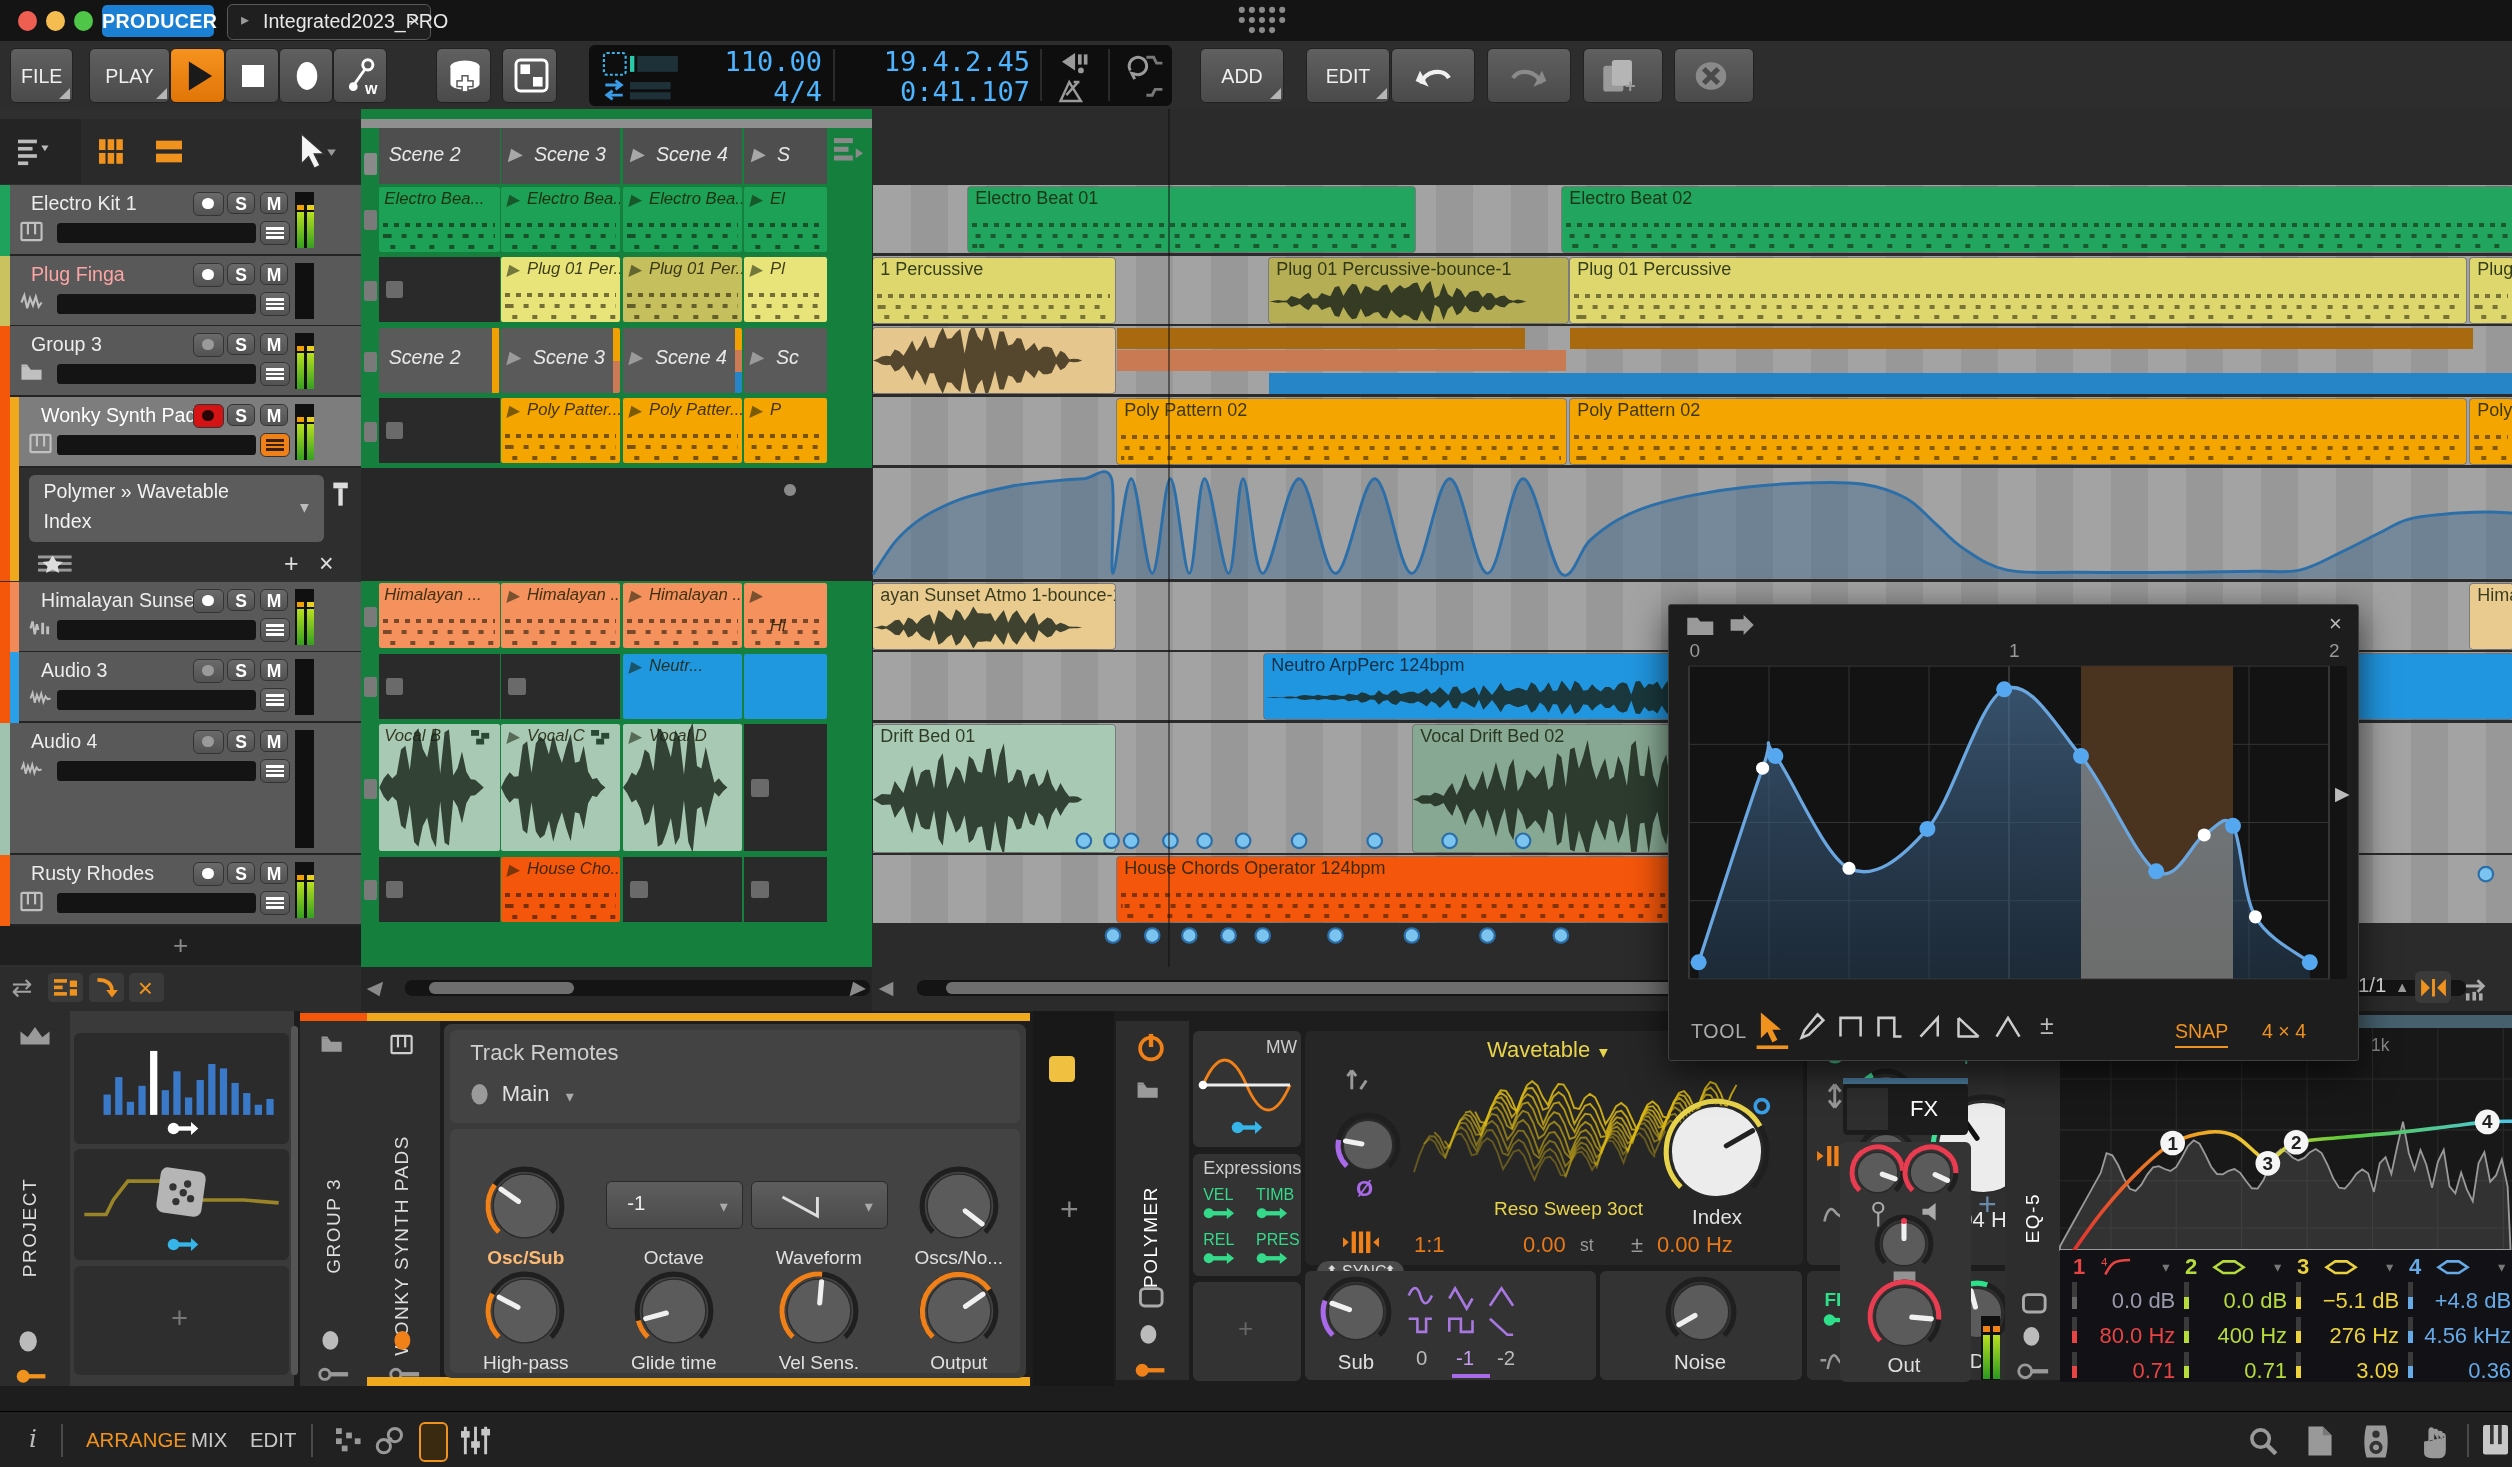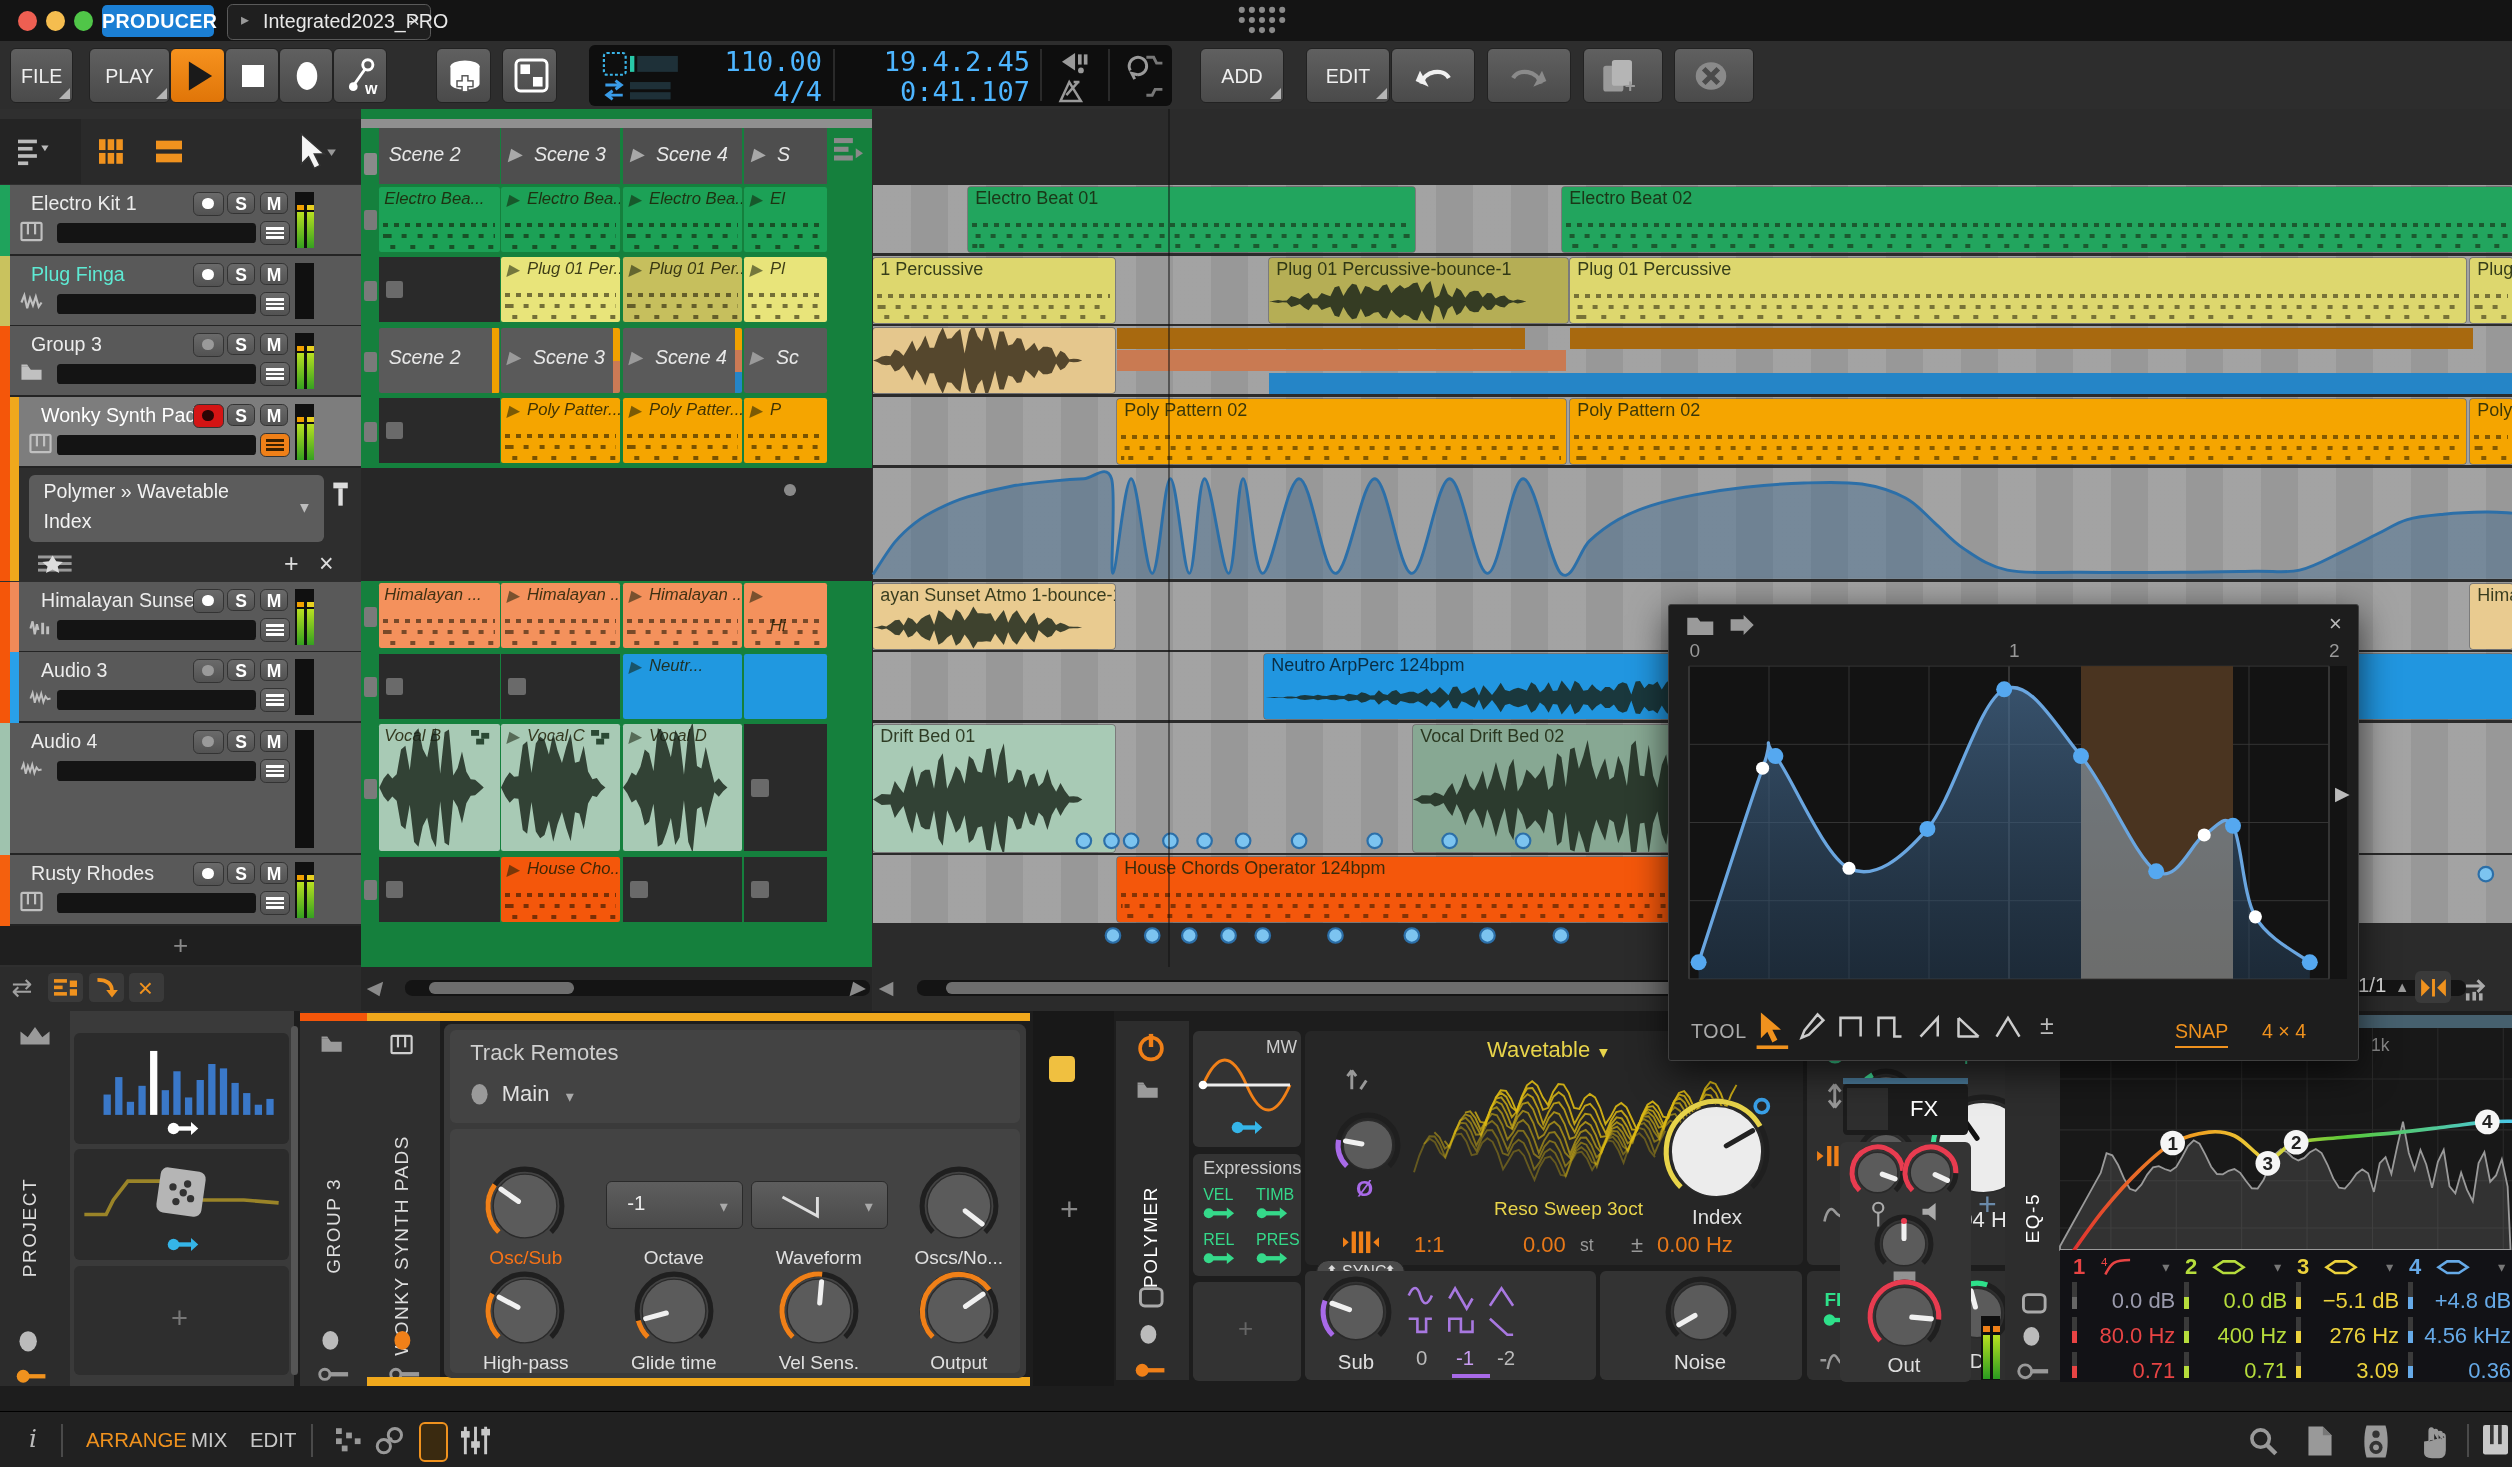--- a/index.html
+++ b/index.html
@@ -299,21 +299,21 @@
               <div style="position: absolute; left: 0px; top: 12.3px; width: 6.5px; height: 5.1px; background: rgb(240, 160, 0);"></div>
             </div>
             <div style="position: absolute; left: 12.4px; top: 0px; width: 6.5px; height: 56px;">
               <div style="position: absolute; left: 0px; top: 19.6px; width: 6.5px; height: 36px; background: linear-gradient(rgb(184, 224, 32), rgb(53, 160, 32));"></div>
               <div style="position: absolute; left: 0px; top: 12.3px; width: 6.5px; height: 5.1px; background: rgb(232, 208, 32);"></div>
             </div>
           </div>
         </div>
         <div style="position: absolute; left: 0px; top: 147px; width: 361px; height: 71px; background: rgb(89, 89, 89); border-bottom: 2.2px solid rgb(36, 36, 36); box-sizing: border-box;">
           <div style="position: absolute; left: 0px; top: 0px; width: 9.5px; height: 71px; background: rgb(201, 194, 94);"></div>
-          <div style="position: absolute; left: 31px; top: 7.3px; font-size: 19.6px; color: #5eead4; white-space: nowrap;">Plug Finga</div>
+          <div style="position: absolute; left: 31px; top: 7.3px; font-size: 19.6px; color: #fca5a5; white-space: nowrap;">Plug Finga</div>
           <div style="position: absolute; left: 19.6px; top: 35px; width: 23px; height: 23px;">
             <svg width="23" height="23" viewBox="0 0 32 32">
               <path d="M2 16 L6 6 L10 24 L14 10 L18 20 L22 8 L26 22 L30 16" fill="none" stroke="#c0c0c0" stroke-width="3"></path>
             </svg>
           </div>
           <div class="fader" style="position: absolute; left: 57px; top: 38px; width: 199px; height: 20.4px;">
             <div class="fill" style="position: absolute; left: 0px; top: 0px; width: 108px; height: 0px;"></div>
             <div class="tip" style="position: absolute; left: 110px; top: 0px; width: 3.6px; height: 0px;"></div>
           </div>
           <div style="position: absolute; left: 193px; top: 7.3px; width: 29px; height: 22px; background: linear-gradient(rgb(106, 106, 106), rgb(82, 82, 82)); border-radius: 5.8px; border: 0.7px solid rgb(51, 51, 51);">
@@ -1239,21 +1239,21 @@
             </div>
             <div style="position: absolute; left: 113px; top: 14.5px; font-size: 16px; color: rgb(170, 170, 170); white-space: nowrap;">▾</div>
           </div>
           <div style="position: absolute; left: 467px; top: 35px; width: 84px; height: 84px;">
             <svg width="84" height="84" viewBox="0 0 116 116">
               <path d="M21.9,94.1 A51,51 0 1 1 94.1,94.1" stroke="#1f1f1f" stroke-width="7" fill="none"></path>
               <circle cx="58" cy="58" r="44" fill="#5b5b5b" stroke="#2a2a2a" stroke-width="2"></circle>
               <line x1="66.66811828967394" y1="64.77227622858224" x2="89.89867530600011" y2="82.92197652118264" stroke="#f0f0f0" stroke-width="7" stroke-linecap="round"></line>
             </svg>
           </div>
-          <div class=" klab" style="position: absolute; left: 76px; top: 118px; font-size: 19px; color: #f97316; white-space: nowrap;">Osc/Sub</div>
+          <div class=" klab" style="position: absolute; left: 76px; top: 118px; font-size: 19px; color: #fdba74; white-space: nowrap; font-weight: bold;">Osc/Sub</div>
           <div class=" klab" style="position: absolute; left: 224px; top: 118px; font-size: 19px; color: rgb(224, 224, 224); white-space: nowrap;">Octave</div>
           <div class=" klab" style="position: absolute; left: 369px; top: 118px; font-size: 19px; color: rgb(224, 224, 224); white-space: nowrap;">Waveform</div>
           <div class=" klab" style="position: absolute; left: 509px; top: 118px; font-size: 19px; color: rgb(224, 224, 224); white-space: nowrap;">Oscs/No...</div>
           <div style="position: absolute; left: 33px; top: 140px; width: 84px; height: 84px;">
             <svg width="84" height="84" viewBox="0 0 116 116">
               <path d="M21.9,94.1 A51,51 0 1 1 94.1,94.1" stroke="#1f1f1f" stroke-width="7" fill="none"></path>
               <path d="M21.9,94.1 A51,51 0 0 1 13.0,34.1" stroke="#f08018" stroke-width="7" fill="none"></path>
               <circle cx="58" cy="58" r="44" fill="#5b5b5b" stroke="#2a2a2a" stroke-width="2"></circle>
               <line x1="48.287576478551806" y1="52.8358128093552" x2="22.258281441070643" y2="38.99579113842712" stroke="#f0f0f0" stroke-width="7" stroke-linecap="round"></line>
             </svg>

